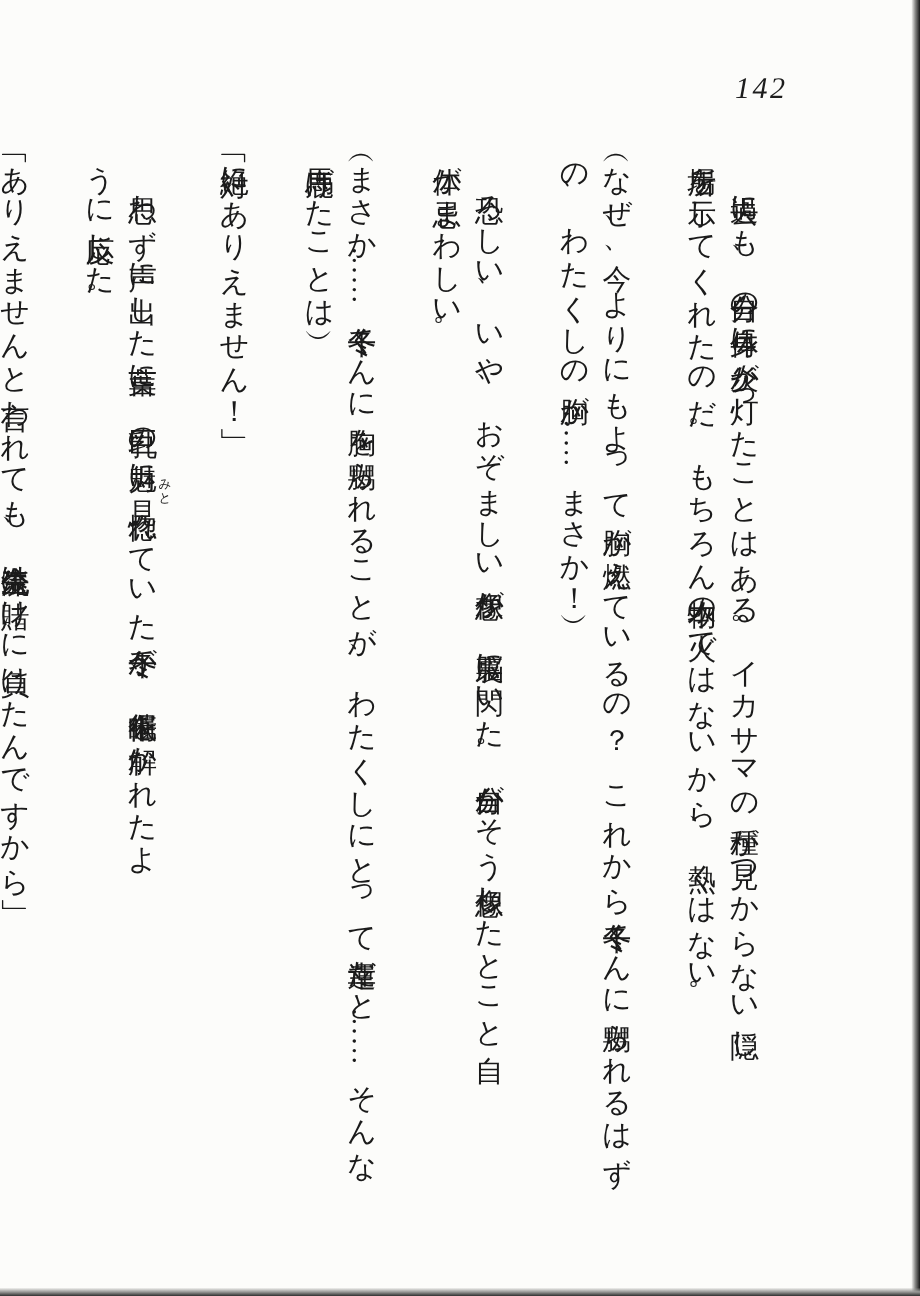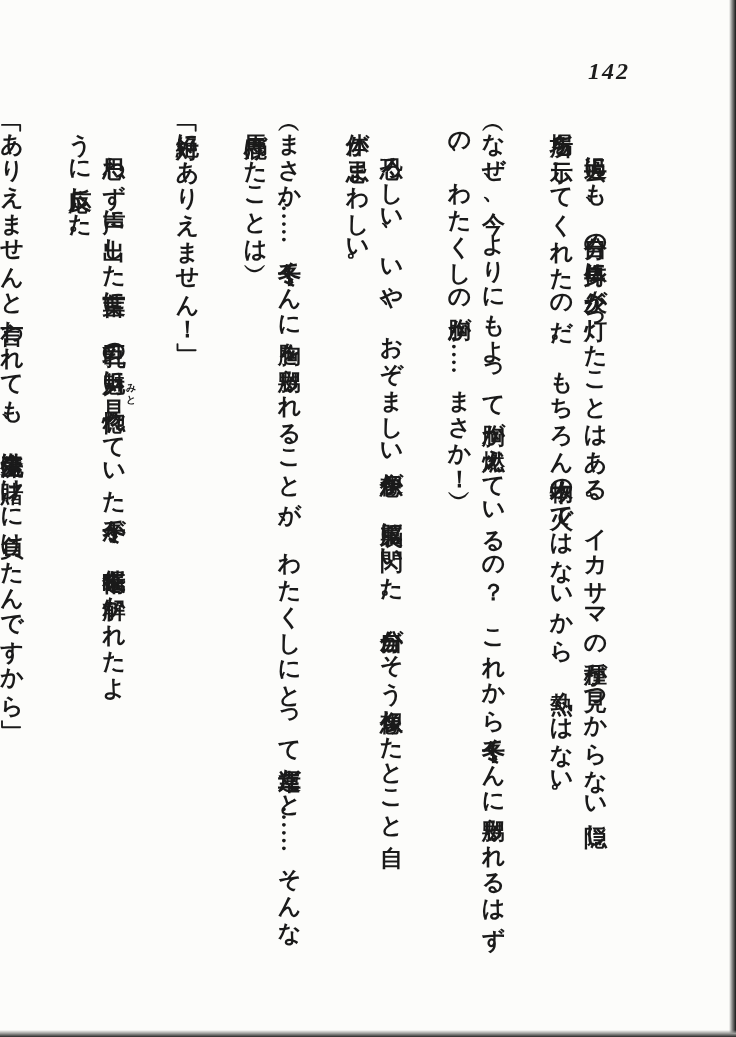--- a/index.html
+++ b/index.html
@@ -10,21 +10,20 @@
     overflow: hidden;
     background: #e9e9e7;
   }
   .book-page {
     position: relative;
     width: 736px;
     height: 1037px;
     background: #fcfcfa;
     overflow: hidden;
     font-family: "Liberation Serif", "DejaVu Serif", serif;
-    font-weight: bold;
   }
   .page-number {
     position: absolute;
     top: 58px;
     left: 588px;
     font-size: 24px;
     font-style: italic;
     color: #1d1d1d;
     letter-spacing: 2px;
   }

